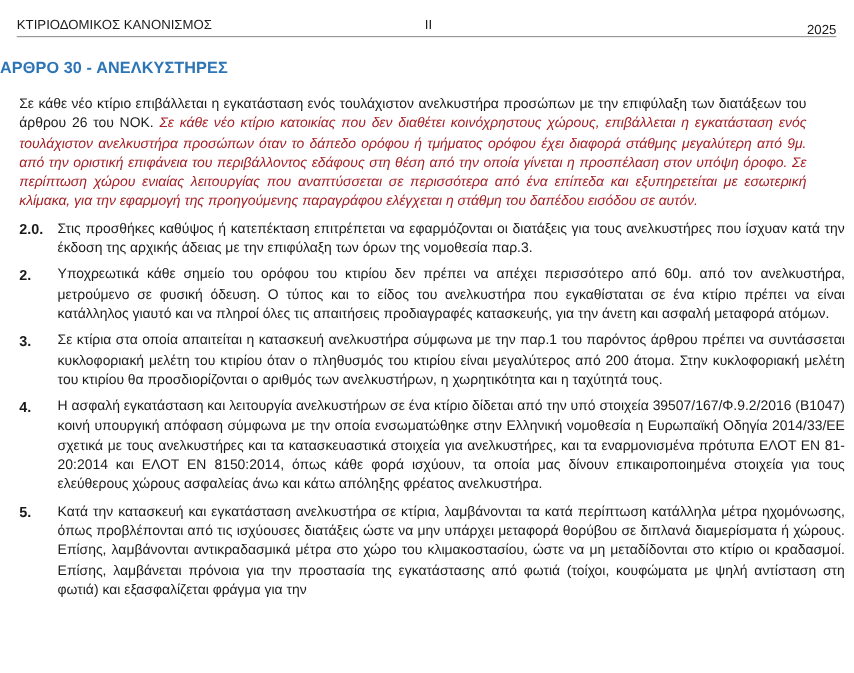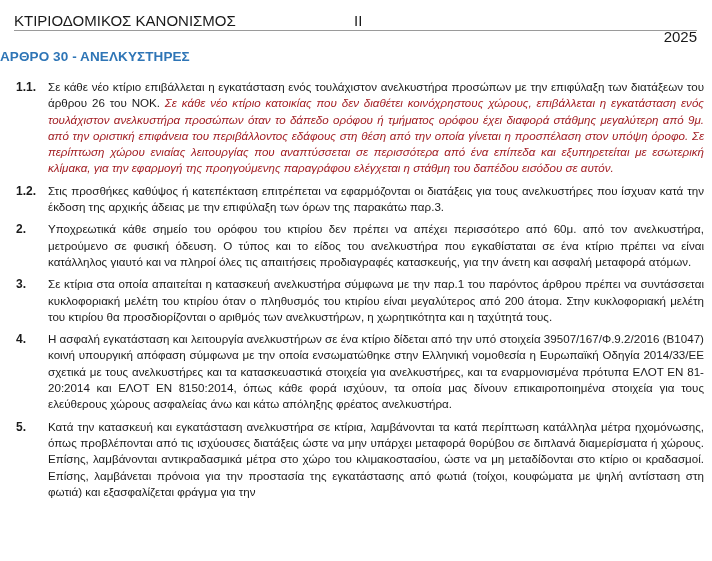--- a/index.html
+++ b/index.html
@@ -4,25 +4,25 @@
 <style>
   html, body { margin: 0; padding: 0; background: #ffffff; }
   body {
     width: 712px; height: 561px; overflow: hidden; position: relative;
     font-family: "Liberation Sans", "DejaVu Sans", sans-serif;
     color: #1a1a1a;
   }
   .header {
     position: absolute; left: 14px; top: 13px; width: 683px; height: 17px;
     border-bottom: 1.5px solid #9a9a9a;
-    font-size: 15px; line-height: 16px;
+    font-size: 11px; line-height: 16px;
   }
   .header .left { position: absolute; left: 0; top: 0; }
   .header .center { position: absolute; left: 340px; top: 0; }
-  .header .right { position: absolute; right: 0; top: 16px; text-align: right; }
+  .header .right { position: absolute; right: 0; top: 4px; text-align: right; }
   .title {
     position: absolute; left: 0; top: 49px; width: 712px; 
     font-size: 13.5px; font-weight: bold; color: #2e75b6; letter-spacing: 0.1px;
   }
   .content { position: absolute; left: 16px; top: 79px; width: 688px; }
   .para { display: flex; margin-bottom: 6px; }
   .num { width: 32px; flex: 0 0 32px; font-weight: bold; font-size: 12px; line-height: 16.3px; }
   .text { width: 656px; font-size: 11.6px; line-height: 16.3px; text-align: justify; }
   .red { color: #a31f24; font-style: italic; }
 </style>
@@ -32,26 +32,25 @@
 <div class="header">
   <span class="left">ΚΤΙΡΙΟΔΟΜΙΚΟΣ ΚΑΝΟΝΙΣΜΟΣ</span>
   <span class="center">II</span>
   <span class="right">2025</span>
 </div>
 
 <div class="title">ΑΡΘΡΟ 30 - ΑΝΕΛΚΥΣΤΗΡΕΣ</div>
 
 <div class="content">
   <div class="para">
-    <div class="num">1.1.</div>
     <div class="text"><span>Σε κάθε νέο κτίριο επιβάλλεται η εγκατάσταση ενός τουλάχιστον ανελκυστήρα προσώπων με την επιφύλαξη των διατάξεων του άρθρου 26 του ΝΟΚ. </span><span class="red">Σε κάθε νέο κτίριο κατοικίας που δεν διαθέτει κοινόχρηστους χώρους, επιβάλλεται η εγκατάσταση ενός τουλάχιστον ανελκυστήρα προσώπων όταν το δάπεδο ορόφου ή τμήματος ορόφου έχει διαφορά στάθμης μεγαλύτερη από 9μ. από την οριστική επιφάνεια του περιβάλλοντος εδάφους στη θέση από την οποία γίνεται η προσπέλαση στον υπόψη όροφο. Σε περίπτωση χώρου ενιαίας λειτουργίας που αναπτύσσεται σε περισσότερα από ένα επίπεδα και εξυπηρετείται με εσωτερική κλίμακα, για την εφαρμογή της προηγούμενης παραγράφου ελέγχεται η στάθμη του δαπέδου εισόδου σε αυτόν.</span></div>
   </div>
   <div class="para">
-    <div class="num">1.2.</div>
-    <div class="text">Στις προσθήκες καθύψος ή κατεπέκταση επιτρέπεται να εφαρμόζονται οι διατάξεις για τους ανελκυστήρες που ίσχυαν κατά την έκδοση της αρχικής άδειας με την επιφύλαξη των όρων της παρακάτω παρ.3.</div>
+    <div class="num">2.0.</div>
+    <div class="text">Στις προσθήκες καθύψος ή κατεπέκταση επιτρέπεται να εφαρμόζονται οι διατάξεις για τους ανελκυστήρες που ίσχυαν κατά την έκδοση της αρχικής άδειας με την επιφύλαξη των όρων της νομοθεσία παρ.3.</div>
   </div>
   <div class="para">
     <div class="num">2.</div>
     <div class="text">Υποχρεωτικά κάθε σημείο του ορόφου του κτιρίου δεν πρέπει να απέχει περισσότερο από 60μ. από τον ανελκυστήρα, μετρούμενο σε φυσική όδευση. Ο τύπος και το είδος του ανελκυστήρα που εγκαθίσταται σε ένα κτίριο πρέπει να είναι κατάλληλος γιαυτό και να πληροί όλες τις απαιτήσεις προδιαγραφές κατασκευής, για την άνετη και ασφαλή μεταφορά ατόμων.</div>
   </div>
   <div class="para">
     <div class="num">3.</div>
     <div class="text">Σε κτίρια στα οποία απαιτείται η κατασκευή ανελκυστήρα σύμφωνα με την παρ.1 του παρόντος άρθρου πρέπει να συντάσσεται κυκλοφοριακή μελέτη του κτιρίου όταν ο πληθυσμός του κτιρίου είναι μεγαλύτερος από 200 άτομα. Στην κυκλοφοριακή μελέτη του κτιρίου θα προσδιορίζονται ο αριθμός των ανελκυστήρων, η χωρητικότητα και η ταχύτητά τους.</div>
   </div>
   <div class="para">

